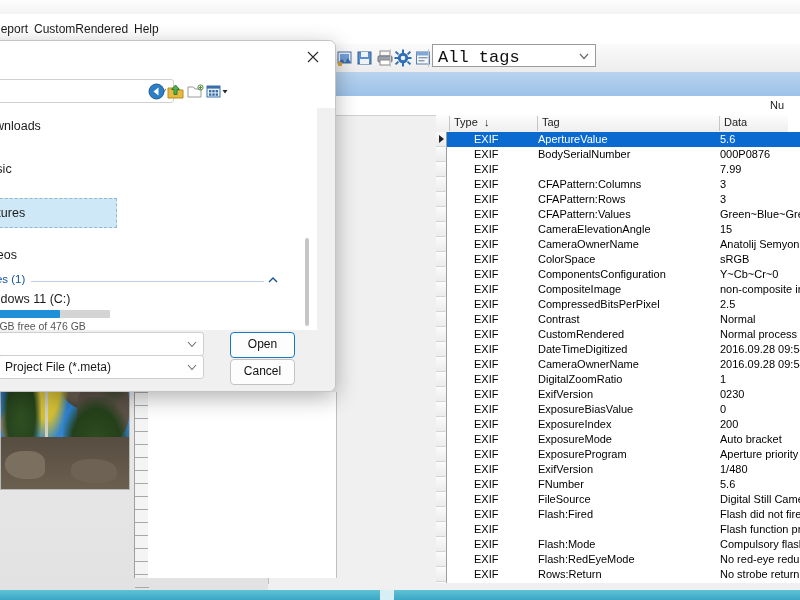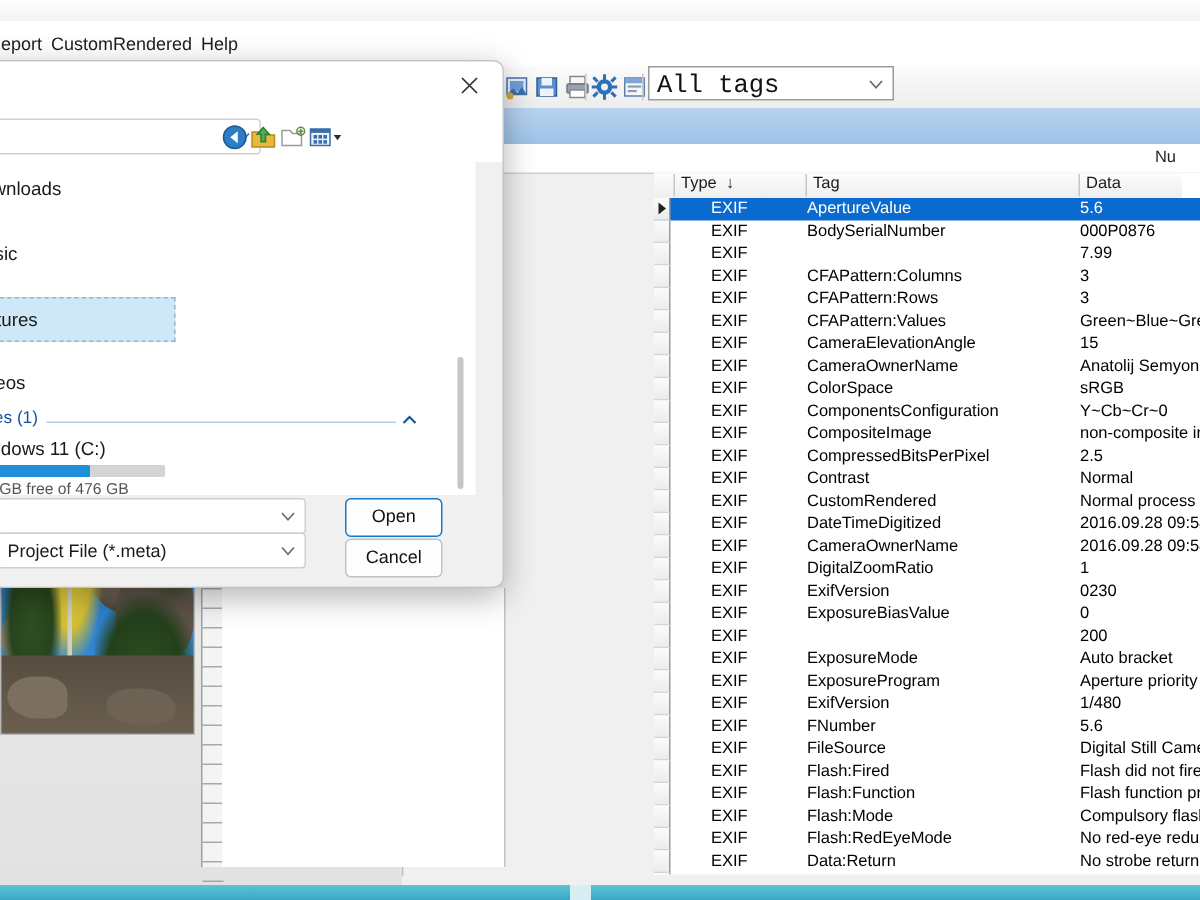--- a/index.html
+++ b/index.html
@@ -389,20 +389,21 @@
         </div>
         <div class="row">
           <div class="rowhdr"></div>
           <div class="c-type">EXIF</div>
           <div class="c-tag">ExposureBiasValue</div>
           <div class="c-data">0</div>
         </div>
         <div class="row">
           <div class="rowhdr"></div>
           <div class="c-type">EXIF</div>
+          <div class="c-tag">ExposureIndex</div>
           <div class="c-data">200</div>
         </div>
         <div class="row">
           <div class="rowhdr"></div>
           <div class="c-type">EXIF</div>
           <div class="c-tag">ExposureMode</div>
           <div class="c-data">Auto bracket</div>
         </div>
         <div class="row">
           <div class="rowhdr"></div>
@@ -430,39 +431,38 @@
         </div>
         <div class="row">
           <div class="rowhdr"></div>
           <div class="c-type">EXIF</div>
           <div class="c-tag">Flash:Fired</div>
           <div class="c-data">Flash did not fire</div>
         </div>
         <div class="row">
           <div class="rowhdr"></div>
           <div class="c-type">EXIF</div>
-          <div class="c-tag">Flash:Function</div>
           <div class="c-data">Flash function pre</div>
         </div>
         <div class="row">
           <div class="rowhdr"></div>
           <div class="c-type">EXIF</div>
           <div class="c-tag">Flash:Mode</div>
           <div class="c-data">Compulsory flash</div>
         </div>
         <div class="row">
           <div class="rowhdr"></div>
           <div class="c-type">EXIF</div>
           <div class="c-tag">Flash:RedEyeMode</div>
           <div class="c-data">No red-eye reduc</div>
         </div>
         <div class="row">
           <div class="rowhdr"></div>
           <div class="c-type">EXIF</div>
-          <div class="c-tag">Data:Return</div>
+          <div class="c-tag">Rows:Return</div>
           <div class="c-data">No strobe return</div>
         </div>
         <div class="row">
           <div class="rowhdr"></div>
         </div>
       </div>
   </div>
 
   <div id="statusbar">
     <div class="nub"></div>

